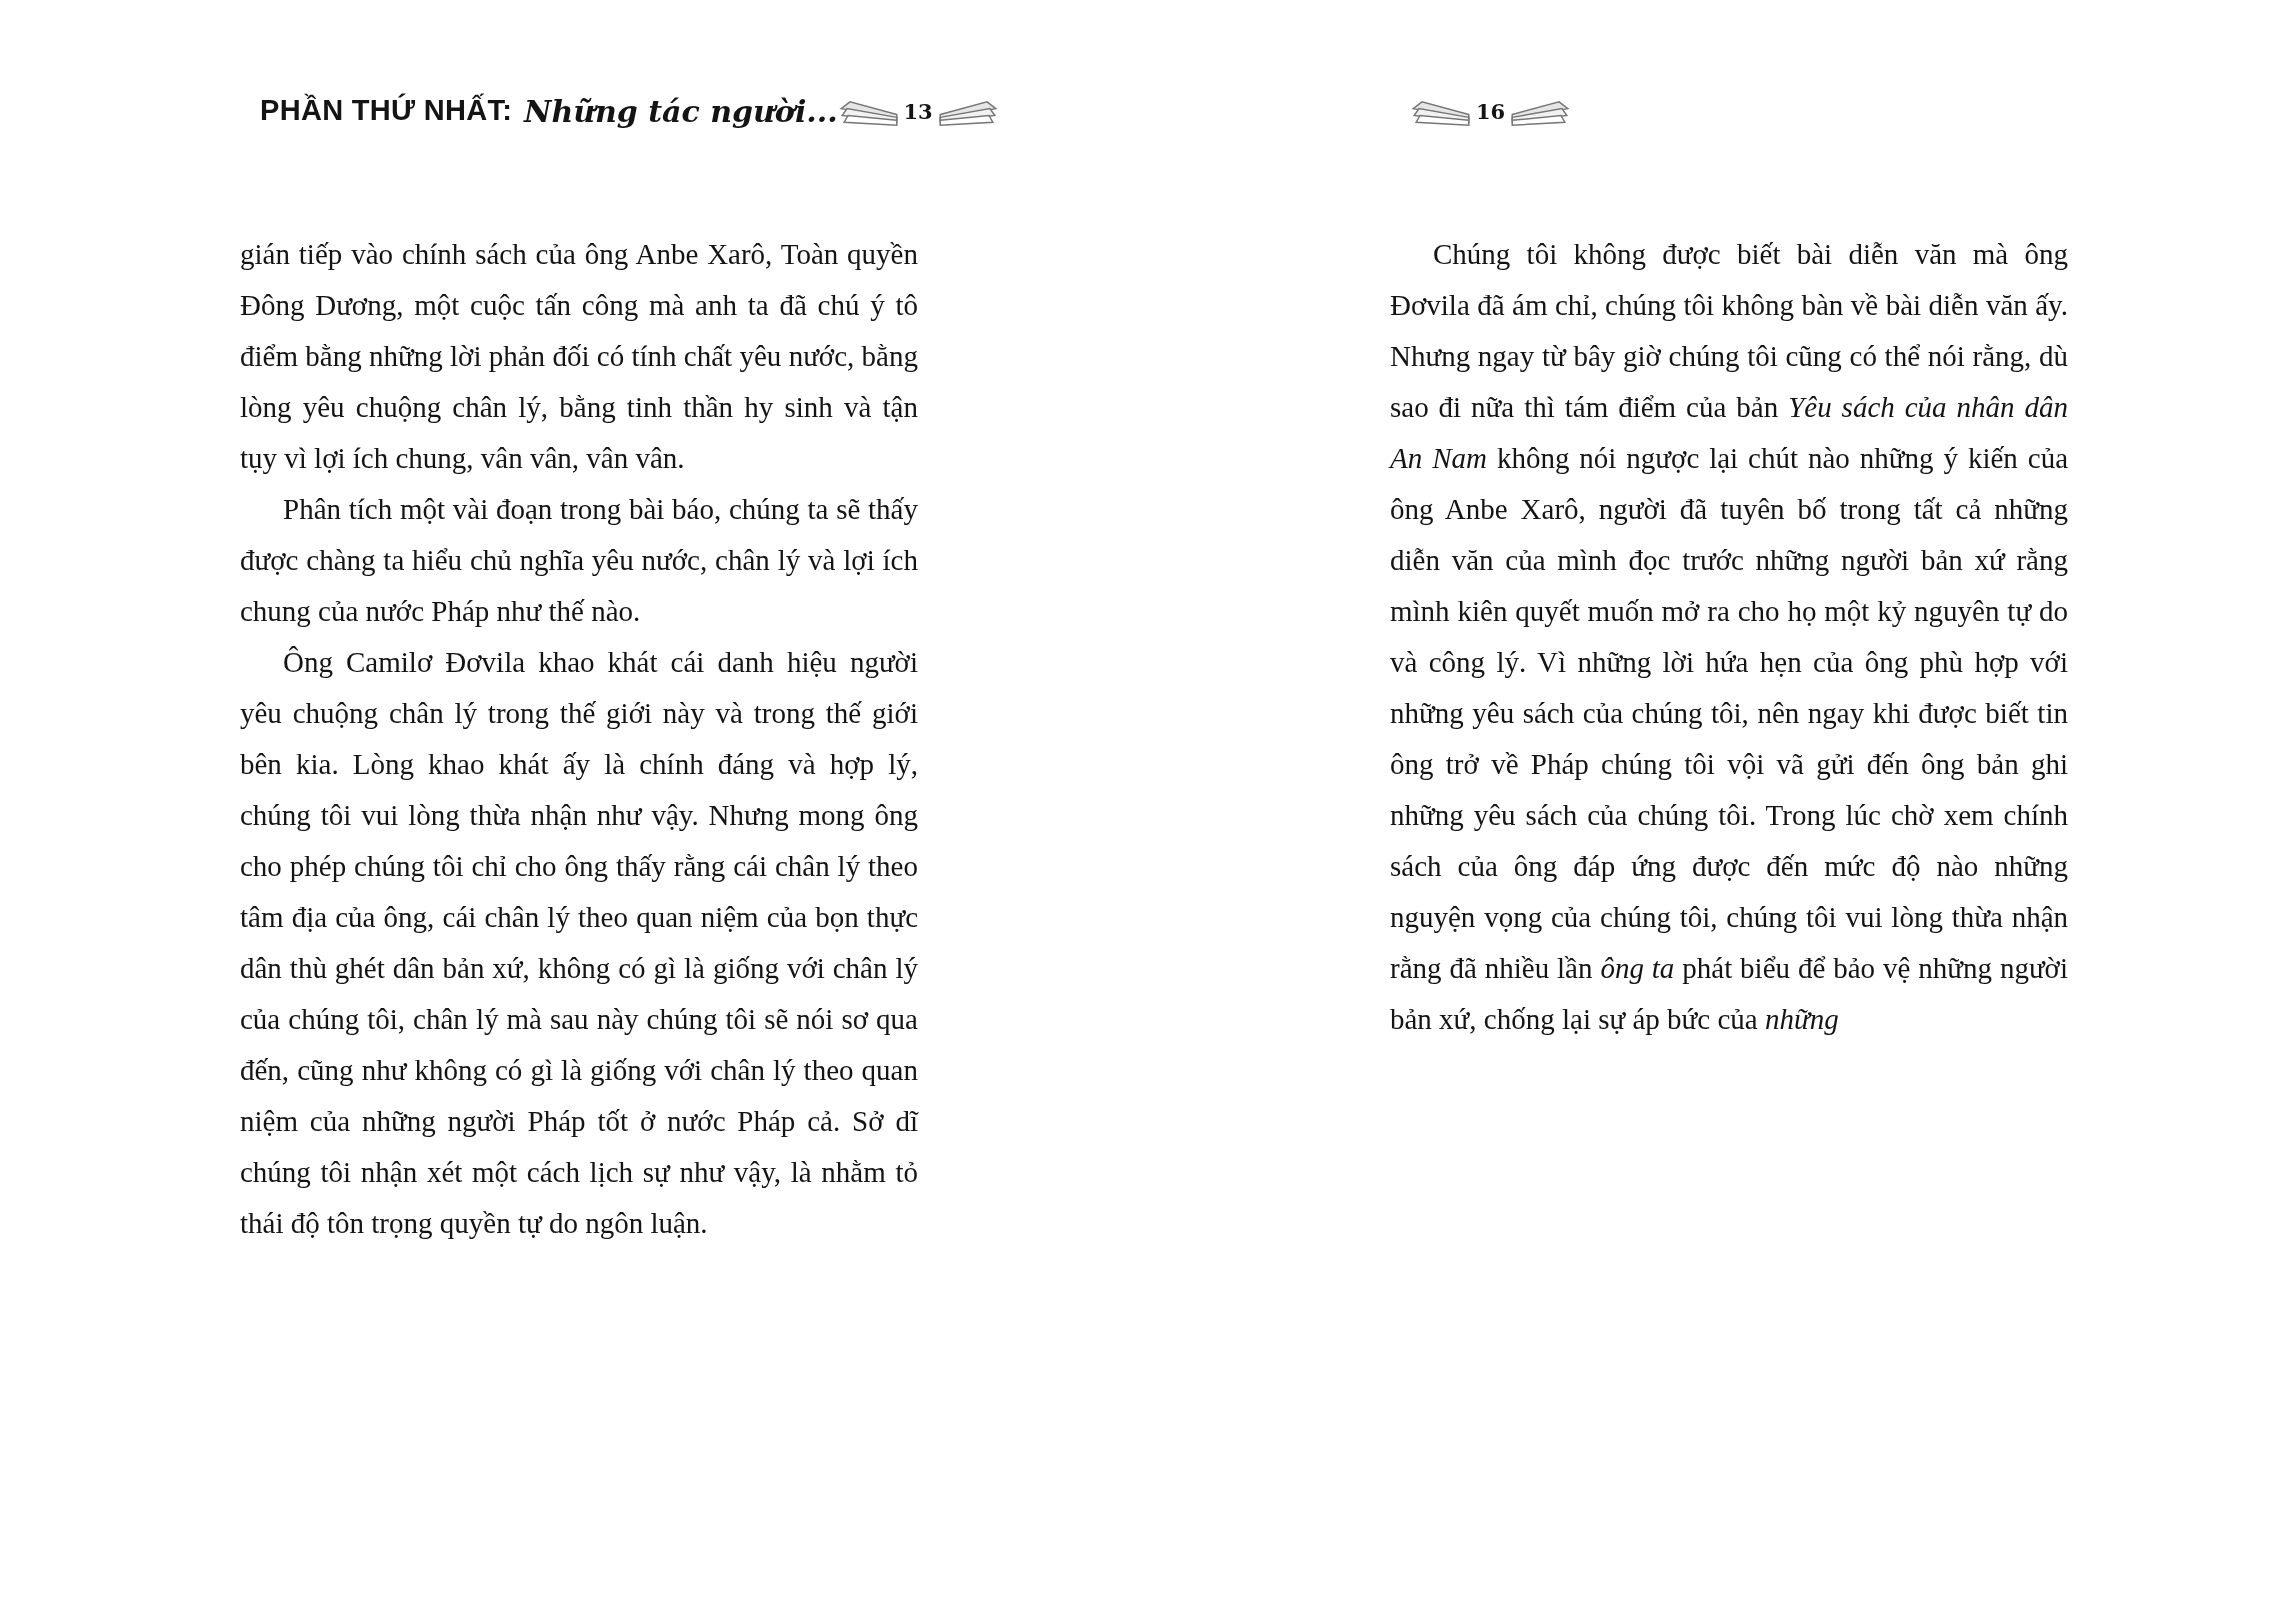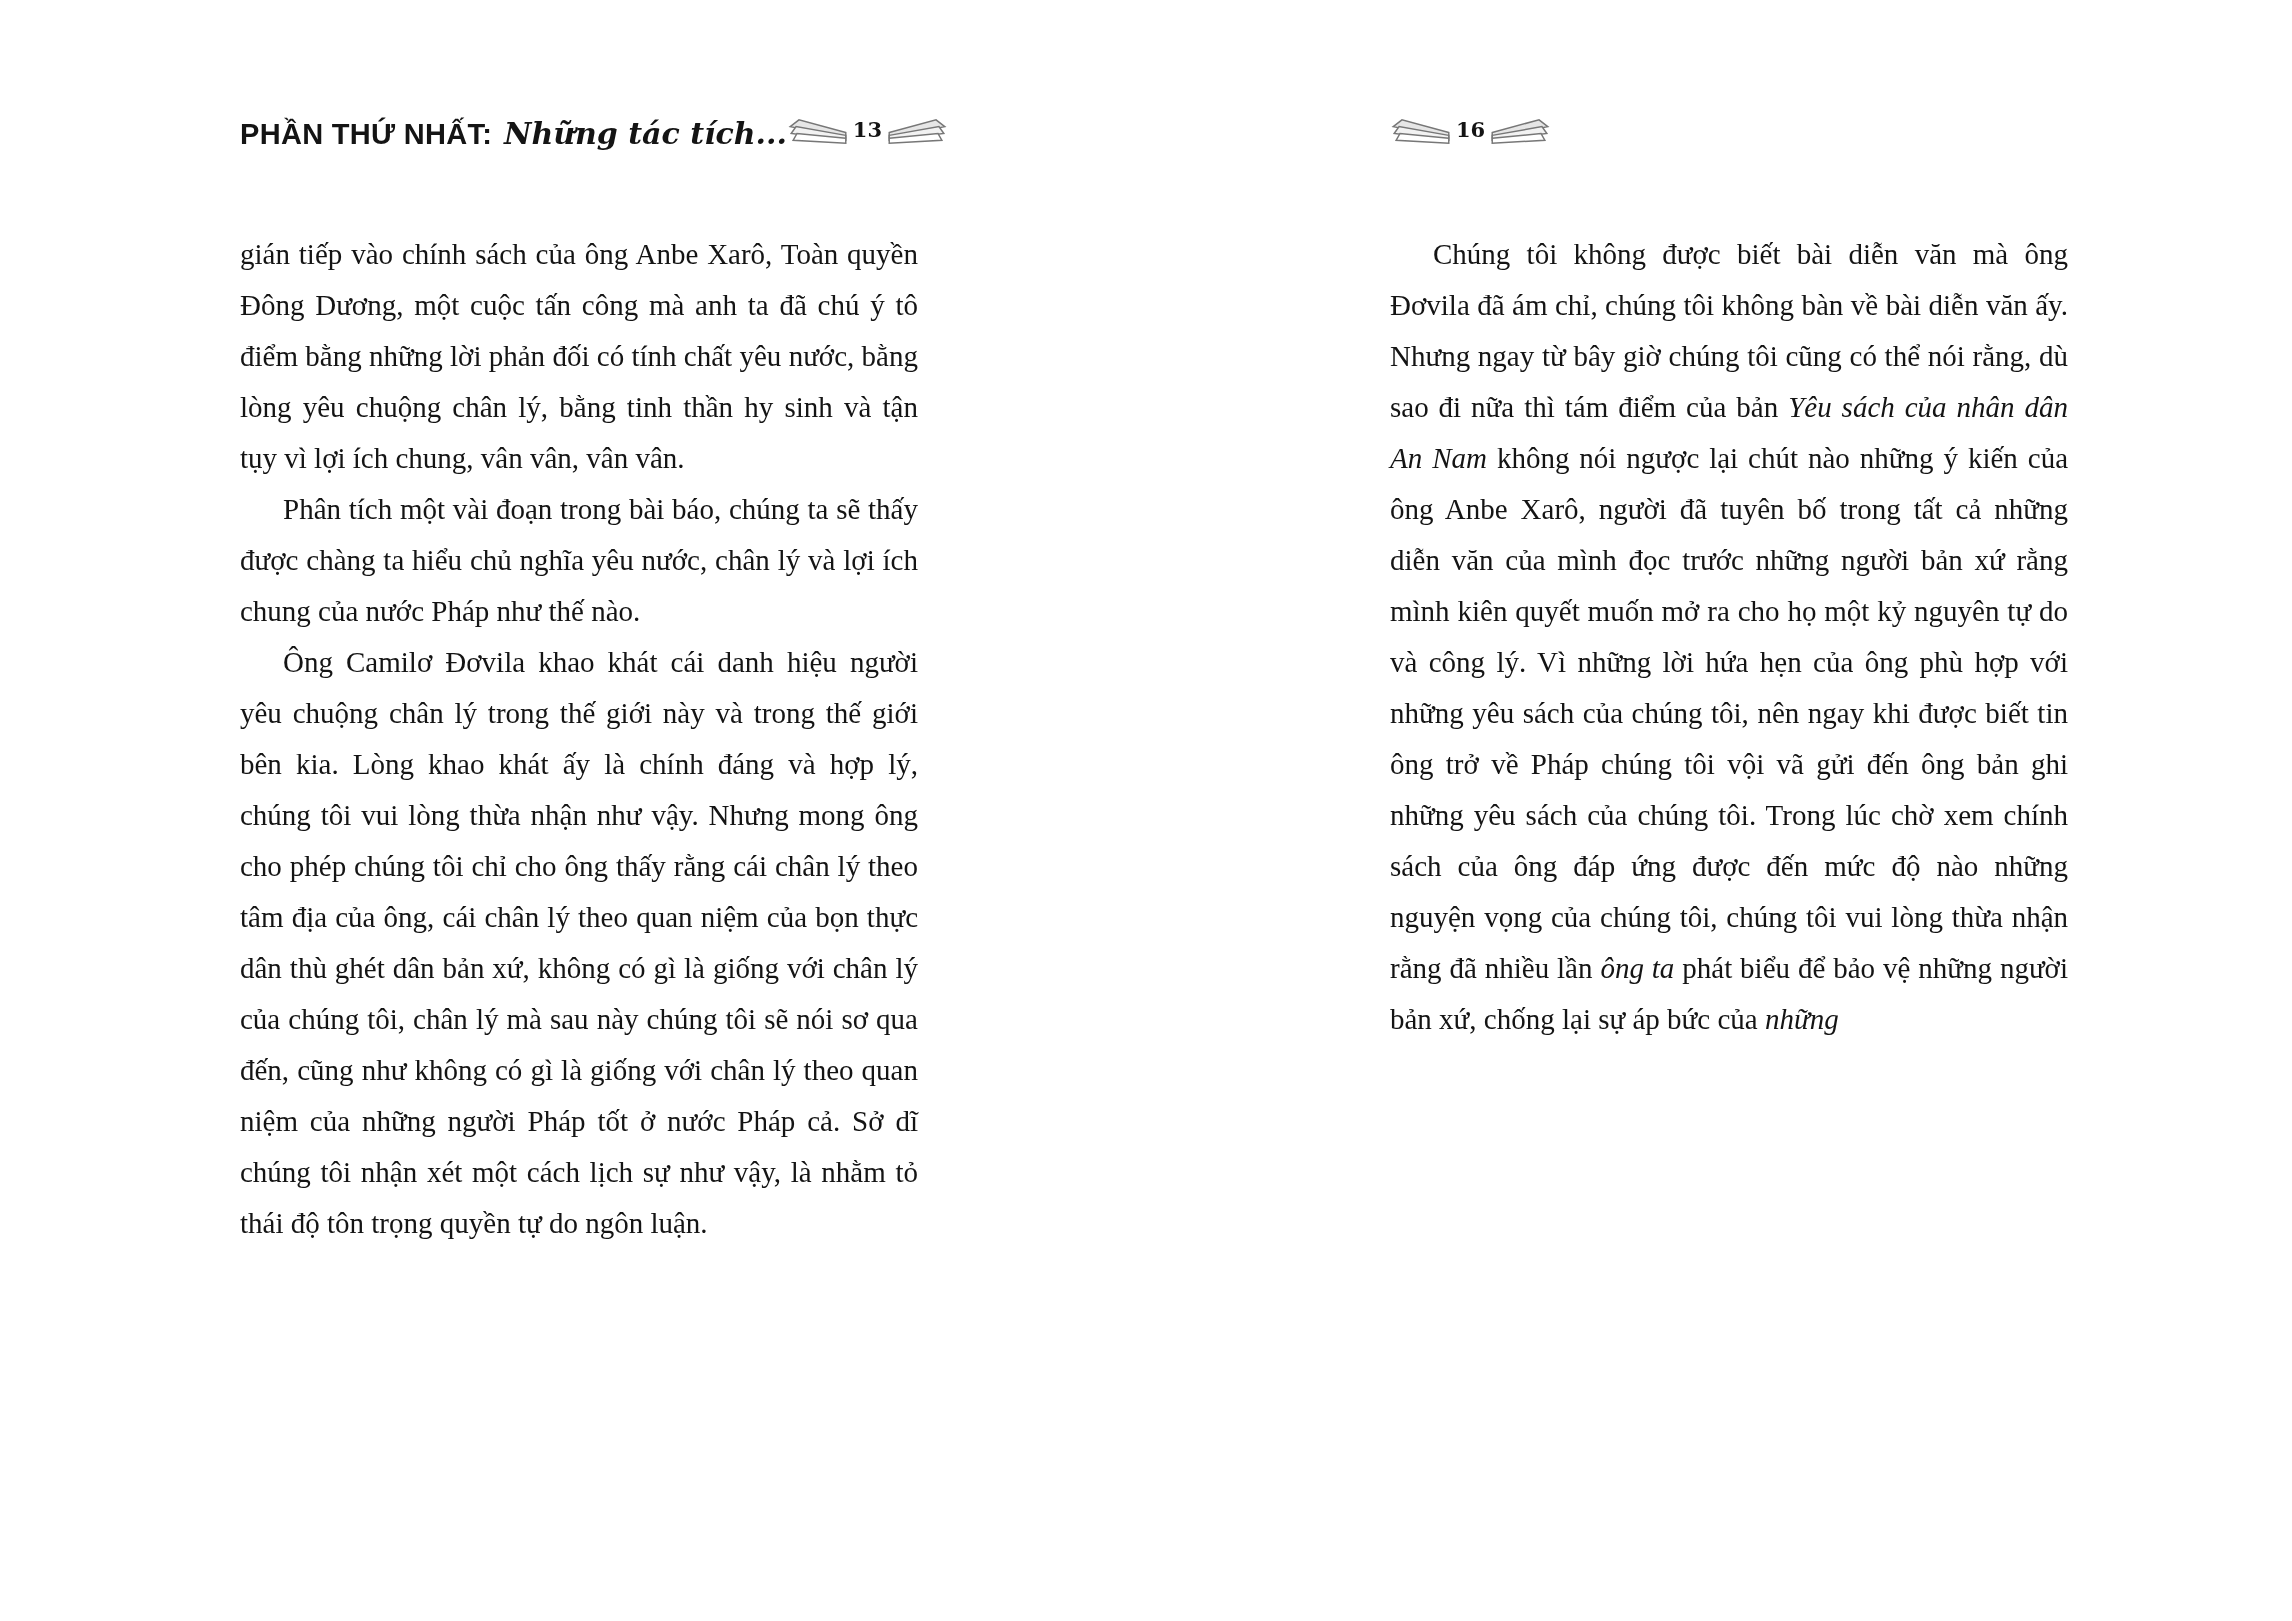--- a/index.html
+++ b/index.html
@@ -17,23 +17,24 @@
   }
   .page {
     position: absolute;
     top: 0;
   }
   .page-left  { left: 240px;  width: 678px; }
   .page-right { left: 1390px; width: 678px; }
 
   .page-header {
     display: flex;
-    align-items: flex-end;
+    align-items: flex-start;
     margin-top: 94px;
     height: 57px;
+    margin-left: 20px;
   }
   .header-label {
     font-family: "Liberation Sans", sans-serif;
     font-weight: 700;
     font-size: 29px;
     letter-spacing: 0.3px;
     white-space: nowrap;
   }
   .header-script {
     font-family: "DejaVu Serif", serif;
@@ -71,21 +72,21 @@
   p.para.indent { text-indent: 43px; }
   .normal { font-style: normal; }
   .italic { font-style: italic; }
 </style>
 </head>
 <body>
 
 <div class="page page-left">
   <div class="page-header">
     <span class="header-label">PHẦN THỨ NHẤT:</span>
-    <span class="header-script">Những tác tích...</span>
+    <span class="header-script">Những tác người...</span>
     <span class="spacer"></span>
     <span class="ornament">
       <svg width="61" height="39" viewBox="0 0 62 40">
         <path d="M60 21 L12 8 L3 15 L60 26 Z" fill="#e6e6e6" stroke="#777" stroke-width="1.5"></path>
         <path d="M60 24 L9 15 L4 22 L60 29 Z" fill="#f2f2f2" stroke="#777" stroke-width="1.5"></path>
         <path d="M60 27 L10 22 L6 29 L60 32 Z" fill="#ffffff" stroke="#777" stroke-width="1.5"></path>
       </svg>
       <span class="num">13</span>
       <svg width="61" height="39" viewBox="0 0 62 40" style="transform:scaleX(-1)">
         <path d="M60 21 L12 8 L3 15 L60 26 Z" fill="#e6e6e6" stroke="#777" stroke-width="1.5"></path>

